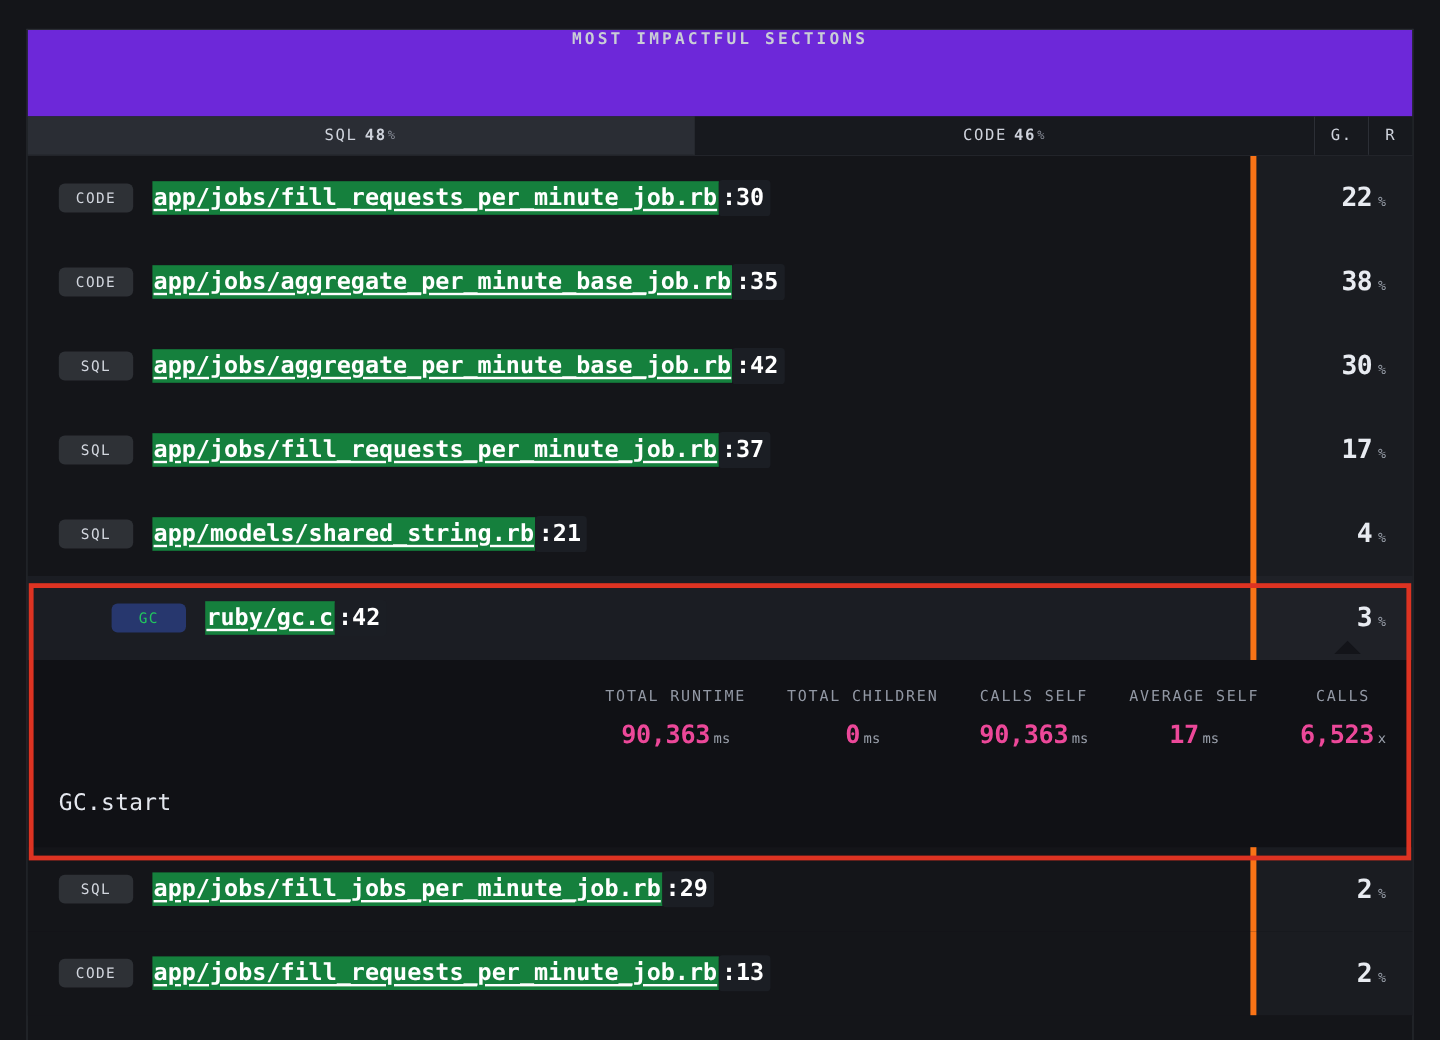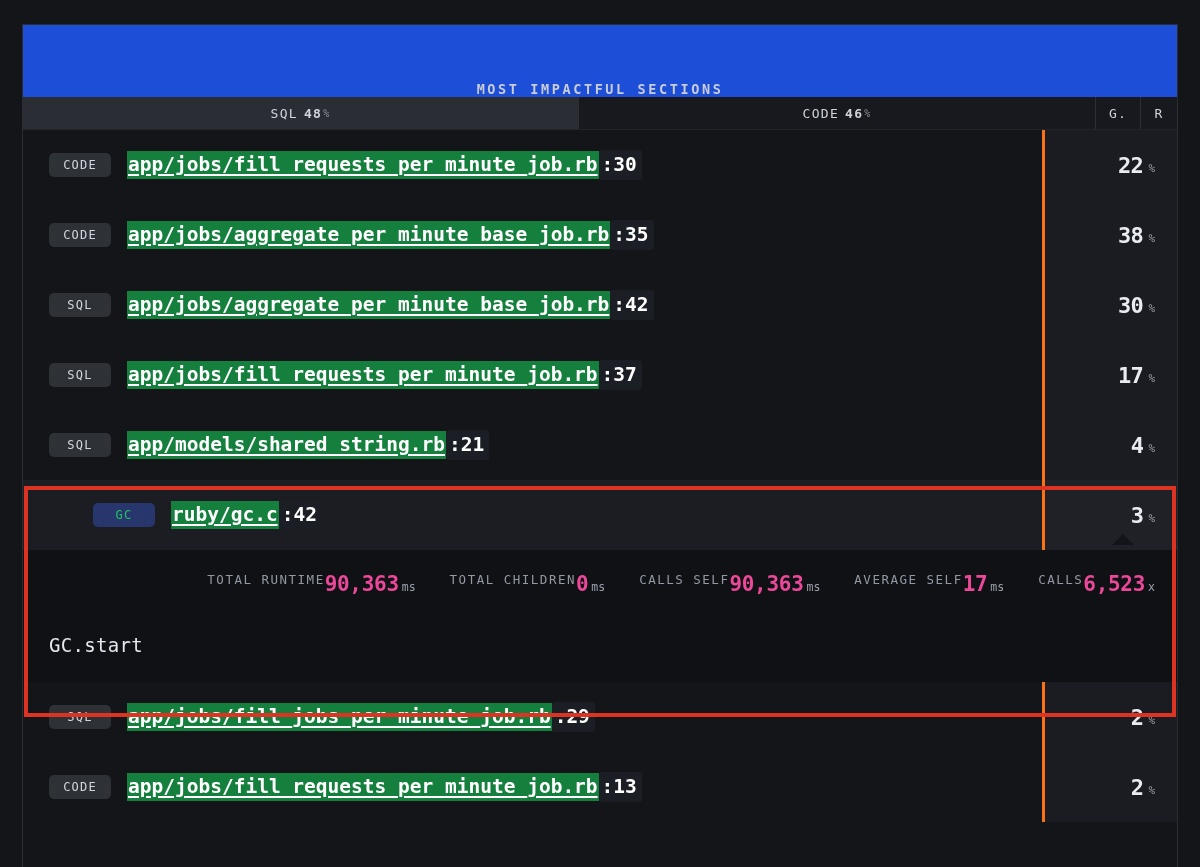--- a/index.html
+++ b/index.html
@@ -29,23 +29,23 @@
     background: #141519;
     border: 1px solid #2a2d33;
     border-bottom: none;
     overflow: hidden;
   }
 
   
   .card-header {
     height: 72px;
     display: flex;
-    align-items: flex-end;
+    align-items: flex-start;
     justify-content: center;
-    background: #1d4ed8;
+    background: #6d28d9;
   }
   .card-title {
     font-size: 13.5px;
     letter-spacing: 2.6px;
     color: #c9cdd6;
     font-weight: 700;
     text-transform: uppercase;
   }
 
   
@@ -145,21 +145,21 @@
   
   .pct-col {
     flex: none;
     width: 135px;
     align-self: stretch;
     display: flex;
     align-items: center;
     justify-content: flex-end;
     padding-right: 22px;
     background: #1a1c21;
-    border-left: 3px solid #f97316;
+    border-left: 5px solid #f97316;
   }
   .pct-val {
     font-size: 22px;
     font-weight: 700;
     color: #e8ebf1;
     letter-spacing: -0.5px;
   }
   .pct-sym {
     font-size: 11px;
     color: #9aa0ab;
@@ -200,22 +200,22 @@
     background: #101115;
     padding: 22px 22px 26px 26px;
   }
   .metrics {
     display: flex;
     justify-content: flex-end;
     gap: 0;
   }
   .metric {
     display: flex;
-    flex-direction: row;
-    align-items: flex-start;
+    flex-direction: column;
+    align-items: center;
     padding-left: 34px;
   }
   .metric-label {
     font-size: 12.5px;
     letter-spacing: 1.5px;
     color: #9298a4;
     margin-bottom: 13px;
     white-space: nowrap;
   }
   .metric-value {

